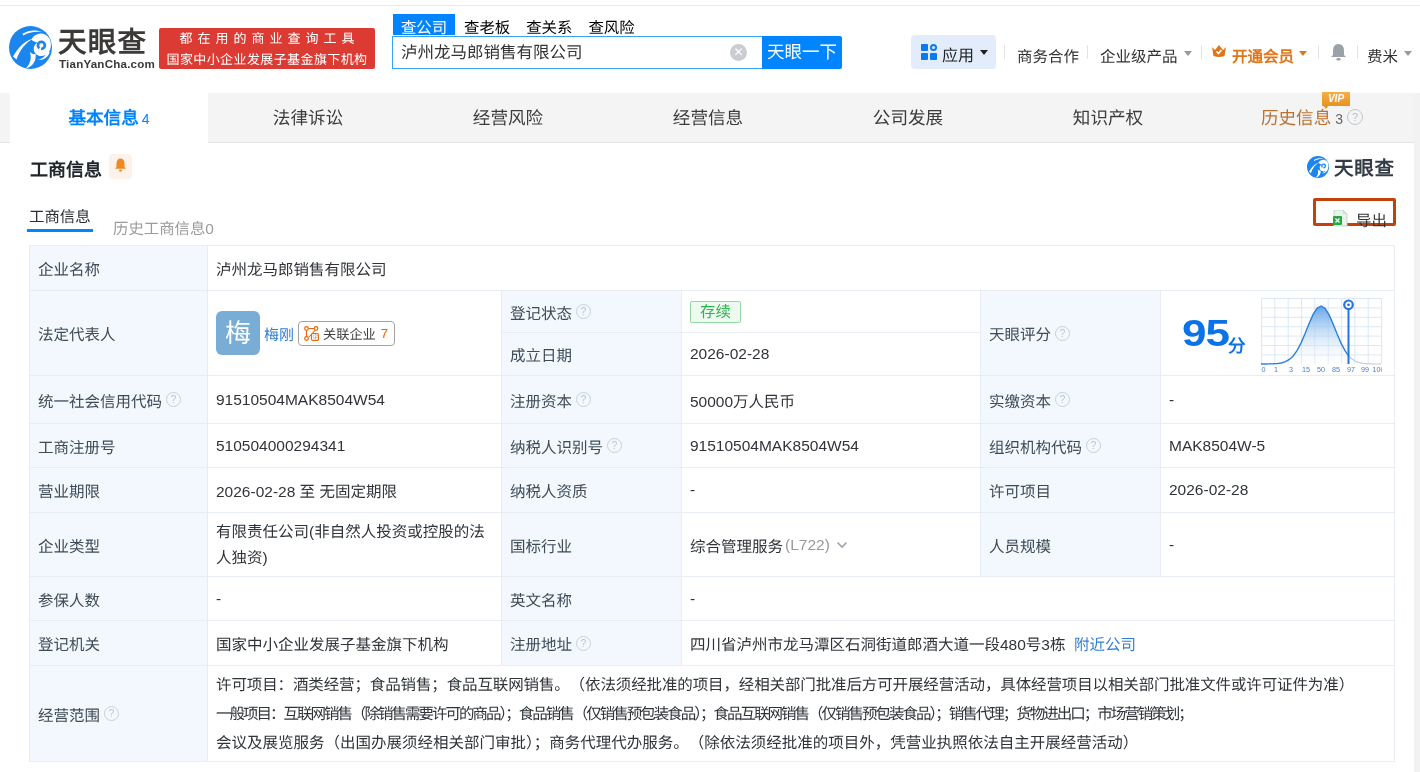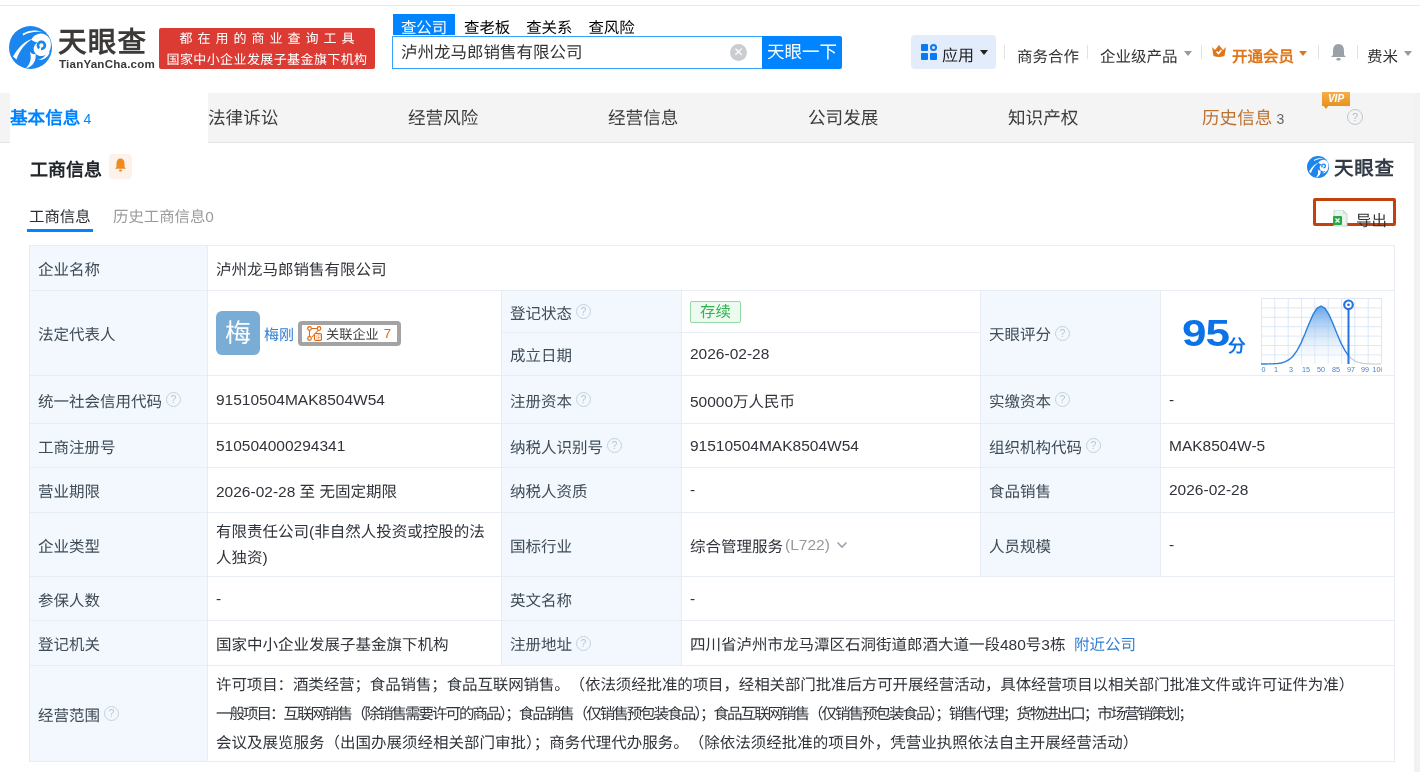--- a/index.html
+++ b/index.html
@@ -28,61 +28,61 @@
 #sbtn { position:absolute; left:762px; top:36px; width:80px; height:33px; background:#0084ff;
   color:#fff; font-size:17.5px; text-align:center; line-height:33px; border-radius:0 2px 2px 0;}
 #appbox { position:absolute; left:911px; top:35px; width:85px; height:34px; background:#e3ecfb; border-radius:4px; }
 #appbox .txt { position:absolute; left:31px; top:7px; font-size:16px; color:#222; }
 #appbox .car { position:absolute; left:69px; top:15px; width:0; height:0; border:4.5px solid transparent; border-top:5.5px solid #222; }
 .nsep { position:absolute; top:45px; width:1px; height:14px; background:#e3e3e3; }
 .nitem { position:absolute; top:44px; font-size:15.5px; color:#333; white-space:nowrap; }
 .gcar { position:absolute; top:51px; width:0; height:0; border:4.5px solid transparent; border-top:5.5px solid #999; }
 
 #tabbar { position:absolute; top:93px; left:0; width:1420px; height:50px; background:#f4f4f4; border-bottom:1px solid #e4e4e4; }
-#tabbar .tab { position:absolute; top:0; height:50px; width:200px; line-height:50px; font-size:17.6px; color:#3c3c3c; }
+#tabbar .tab { position:absolute; top:0; height:50px; width:200px; text-align:center; line-height:50px; font-size:17.6px; color:#3c3c3c; }
 #tabbar .tab.act { background:#fff; color:#0084ff; font-weight:bold; width:198px; }
 #tabbar .cnt { font-size:14px; color:#0084ff; font-weight:normal; margin-left:3px;}
 #histtab { color:#bb7130 !important; }
 #histcnt { font-size:14px; color:#666; margin-left:4px;}
 .qmark { display:inline-block; width:15px; height:15px; border:1px solid #c5d2de; border-radius:50%;
   color:#b7c7d4; font-size:10.5px; line-height:13px; text-align:center; vertical-align:-2px; margin-left:4px; font-weight:normal;}
 #vipbadge { position:absolute; left:1322px; top:92px; width:28px; height:14px; background:linear-gradient(#f4ae4a,#e8921f);
   border-radius:0; color:#fff; font-size:10px; font-weight:bold; font-style:italic; text-align:center; line-height:14px; }
 #vipbadge:after { content:""; position:absolute; left:1px; top:13px; border:3px solid transparent; border-top:4px solid #e8921f; }
 #histq { position:absolute; left:1347px; top:109px; width:16px; height:16px; border:1px solid #bfc8d2; border-radius:50%;
   color:#b3bfcb; font-size:11px; line-height:14px; text-align:center; }
 
 #scrollstrip { position:absolute; top:93px; right:0; width:6px; height:679px; background:#f2f2f2; z-index:50; }
 
 #sechead { position:absolute; top:143px; left:0; width:1420px; height:102px; background:#fff; }
 #title { position:absolute; left:30px; top:155px; font-size:18px; font-weight:bold; color:#20262c; }
 #bellbox { position:absolute; left:109px; top:154px; width:23px; height:25px; background:#fdf2ea; border-radius:4px; text-align:center;}
 #minilogo { position:absolute; left:1307px; top:155px; }
 #subtab1 { position:absolute; left:29px; top:204px; font-size:15.4px; color:#2b2f33; }
 #subtab1u { position:absolute; left:27px; top:229px; width:66px; height:3px; background:#0084ff; }
-#subtab2 { position:absolute; left:113px; top:204px; font-size:15.4px; color:#9b9b9b; }
+#subtab2 { position:absolute; left:113px; top:216px; font-size:15.4px; color:#9b9b9b; }
 #exportbtn { position:absolute; left:1313px; top:198px; width:83px; height:28px; border:3px solid #c2410c; border-radius:2px; background:#fff;}
 #exportbtn span { position:absolute; left:40px; top:7px; font-size:15.4px; color:#333;}
 
 #tbl { position:absolute; left:29px; top:245px; width:1366px; height:517px;
   border:1px solid #e7edf3; background:#e7edf3;
   display:grid;
   grid-template-columns:177px 293px 179px 298px 179px 233px;
   grid-template-rows:44px 41px 42px 47px 43px 44px 63px 43px 44px 95px;
   gap:1px; }
 #tbl .lb { background:#f2f8fd; color:#3f4b57; padding:0 8px 0 8px; display:flex; align-items:center; }
 #tbl .vl { background:#fff; color:#30343a; padding:0 8px; display:flex; align-items:center; }
 .sp5 { grid-column:span 5; }
 .sp3 { grid-column:span 3; }
 .rs2 { grid-row:span 2; }
 a.lnk { color:#3380d6; text-decoration:none; }
 
 #avatar { width:44px; height:44px; background:#79add5; border-radius:6px; color:#fff; font-size:26px;
   text-align:center; line-height:44px; flex:none; }
-#relbadge { display:inline-flex; align-items:center; height:25px; border:4px solid #a3a3a3; border-radius:4px;
+#relbadge { display:inline-flex; align-items:center; height:25px; border:1px solid #a3a3a3; border-radius:4px;
   padding:0 6px 0 5px; margin-left:4px; background:#fff; font-size:13.2px; color:#404040;}
 #relbadge b { color:#e8660c; font-weight:normal; margin-left:5px; }
 
 .gtag { display:inline-block; height:22px; line-height:20px; padding:0 9px; border:1px solid #94d8a5;
   background:#edfaf0; color:#2fb34f; font-size:15.4px; border-radius:2px; }
 
 #score95 { position:absolute; left:1182px; top:312px; color:#0b72e8; font-size:44px; font-weight:bold;
   font-family:"Liberation Sans", sans-serif; letter-spacing:-1px; transform:scale(1,0.86); transform-origin:0 0;}
 #scorefen { position:absolute; left:1228px; top:332px; color:#0b72e8; font-size:17.6px; font-weight:bold;}
 #chart { position:absolute; left:1261px; top:298px; }
@@ -238,21 +238,21 @@
   <div class="vl">510504000294341</div>
   <div class="lb">纳税人识别号<span class="qmark">?</span></div>
   <div class="vl">91510504MAK8504W54</div>
   <div class="lb">组织机构代码<span class="qmark">?</span></div>
   <div class="vl">MAK8504W-5</div>
 
   <div class="lb">营业期限</div>
   <div class="vl">2026-02-28 至 无固定期限</div>
   <div class="lb">纳税人资质</div>
   <div class="vl">-</div>
-  <div class="lb">食品销售</div>
+  <div class="lb">许可项目</div>
   <div class="vl">2026-02-28</div>
 
   <div class="lb">企业类型</div>
   <div class="vl" style="line-height:26px">
       <span><span style="white-space:nowrap">有限责任公司(非自然人投资或控股的法</span><br>人独资)</span>
     </div>
   <div class="lb">国标行业</div>
   <div class="vl">综合管理服务<span style="color:#999;margin-left:2px">(L722)</span><svg width="12" height="8" viewBox="0 0 12 8" style="margin-left:6px">
         <path d="M1.5 1.5 L6 6 L10.5 1.5" stroke="#9aa4ae" stroke-width="1.6" fill="none"></path>
       </svg></div>

